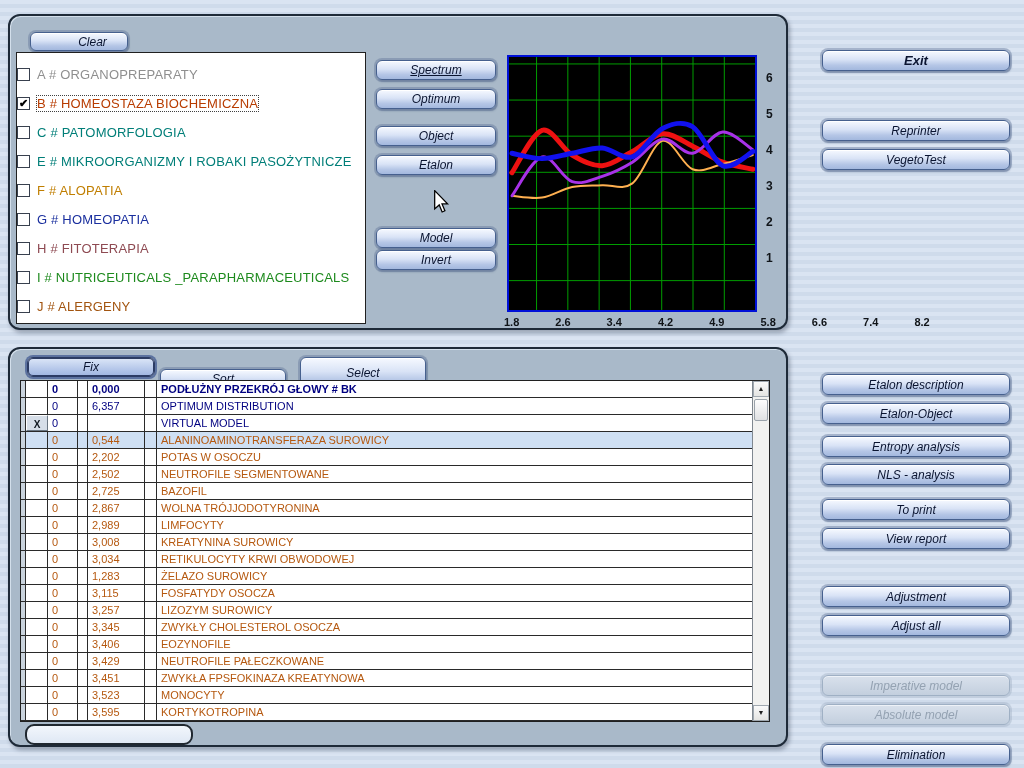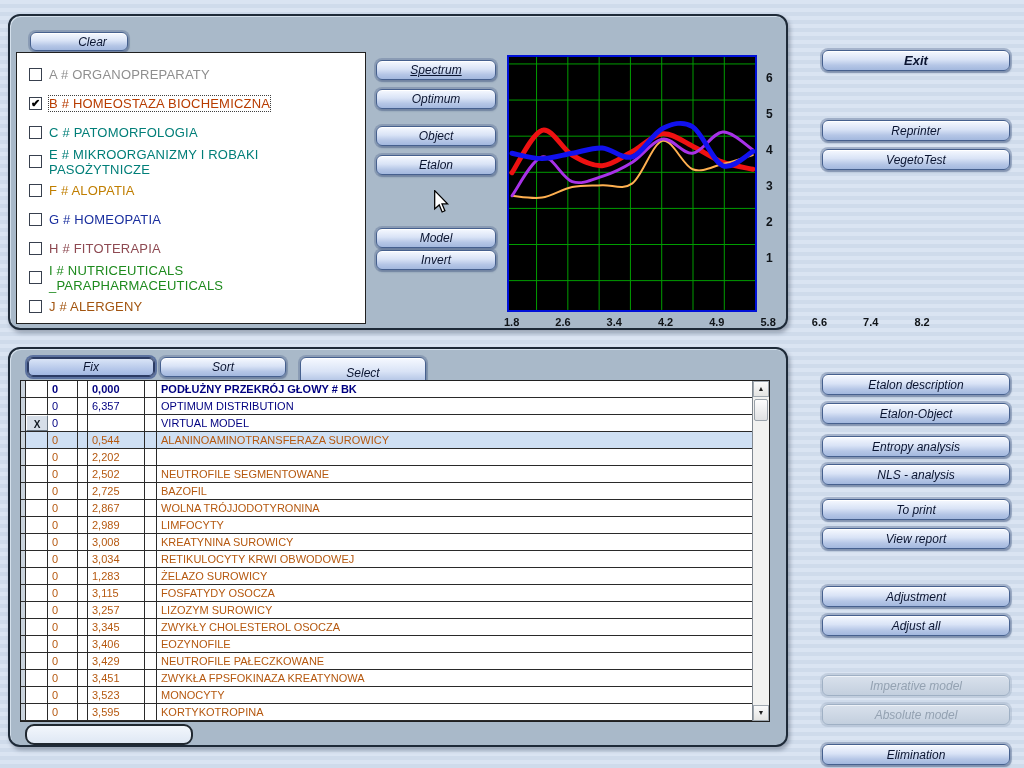--- a/index.html
+++ b/index.html
@@ -46,21 +46,21 @@
   
   .clear-btn { left:20px; top:16px; width:98px; height:19px;padding-left:27px; }
   .mid { left:366px; width:120px; height:20px; }
   .b-spectrum { top:44px;text-decoration:underline; }  .b-optimum { top:73px; }
   .b-object   { top:110px; } .b-etalon  { top:139px; }
   .b-model    { top:168px;margin-top:44px; } .b-invert  { top:234px; }
 
   
   .listbox {
     position:absolute; left:6px; top:36px; width:350px; height:272px;
-    background:#fff; border:1px solid #202020; padding:7px 12px; overflow:hidden;
+    background:#fff; border:1px solid #202020; padding:7px 0; overflow:hidden;
   }
   .cat-item { display:flex; align-items:center; gap:7px; height:29px; }
   .cbx {
     width:13px; height:13px; flex:0 0 13px; background:#fff; border:1px solid #38404e;
     font-size:11px; line-height:11px; text-align:center; color:#000; font-weight:bold;
   }
   .cat-label { font-size:13px; letter-spacing:.2px; }
   .cat-item.selected .cat-label { outline:1px dotted #404040; }
 
   
@@ -81,21 +81,21 @@
 
   
   .caption {
     position:absolute; left:300px; top:329px; width:488px; text-align:right;
     font:bold italic 14px "Liberation Sans", sans-serif;
     color:#9da9b5; text-shadow:1px 1px 0 rgba(240,245,250,.8);
   }
 
   
   .b-fix    { left:17px;  top:8px; width:128px; height:20px; }
-  .b-sort   { left:150px; top:8px; width:126px; height:20px; }
+  .b-sort   { left:150px; top:20px; width:126px; height:20px; }
   .b-select { left:290px; top:8px; width:126px; height:32px; }
 
   
   .table {
     position:absolute; left:10px; top:31px; width:750px; height:342px;
     background:#fff; border:1px solid #202020;
   }
   .rows { position:absolute; left:0; top:0; right:17px; bottom:0; overflow:hidden; }
   .row {
     display:grid; grid-template-columns:5px 22px 30px 10px 57px 12px auto;
@@ -299,20 +299,21 @@
             <span class="cell c-name">ALANINOAMINOTRANSFERAZA SUROWICY</span>
           </div>
 
           <div class="row etalon">
             <span class="gutter"></span>
             <span class="cell marker"></span>
             <span class="cell c-count">0</span>
             <span class="cell c-sep1"></span>
             <span class="cell c-val">2,202</span>
             <span class="cell c-sep2"></span>
+            <span class="cell c-name">POTAS W OSOCZU</span>
           </div>
 
           <div class="row etalon">
             <span class="gutter"></span>
             <span class="cell marker"></span>
             <span class="cell c-count">0</span>
             <span class="cell c-sep1"></span>
             <span class="cell c-val">2,502</span>
             <span class="cell c-sep2"></span>
             <span class="cell c-name">NEUTROFILE SEGMENTOWANE</span>

